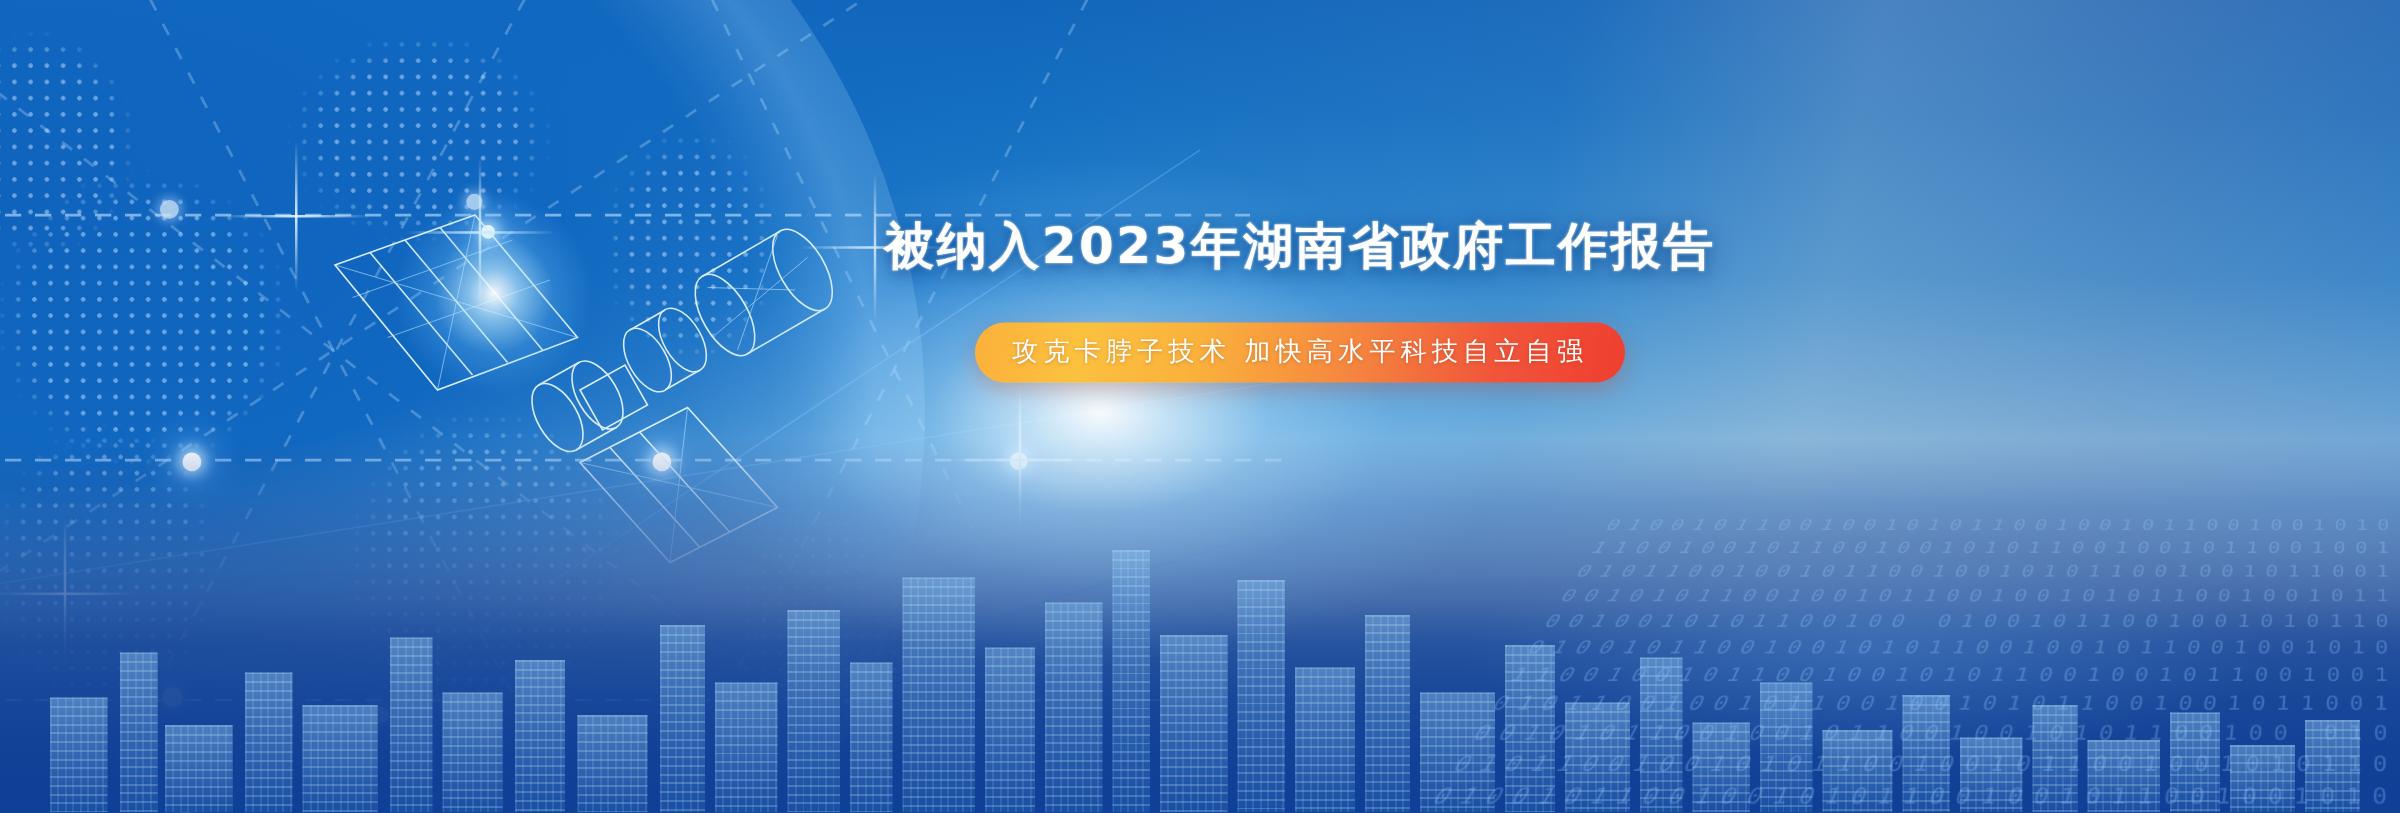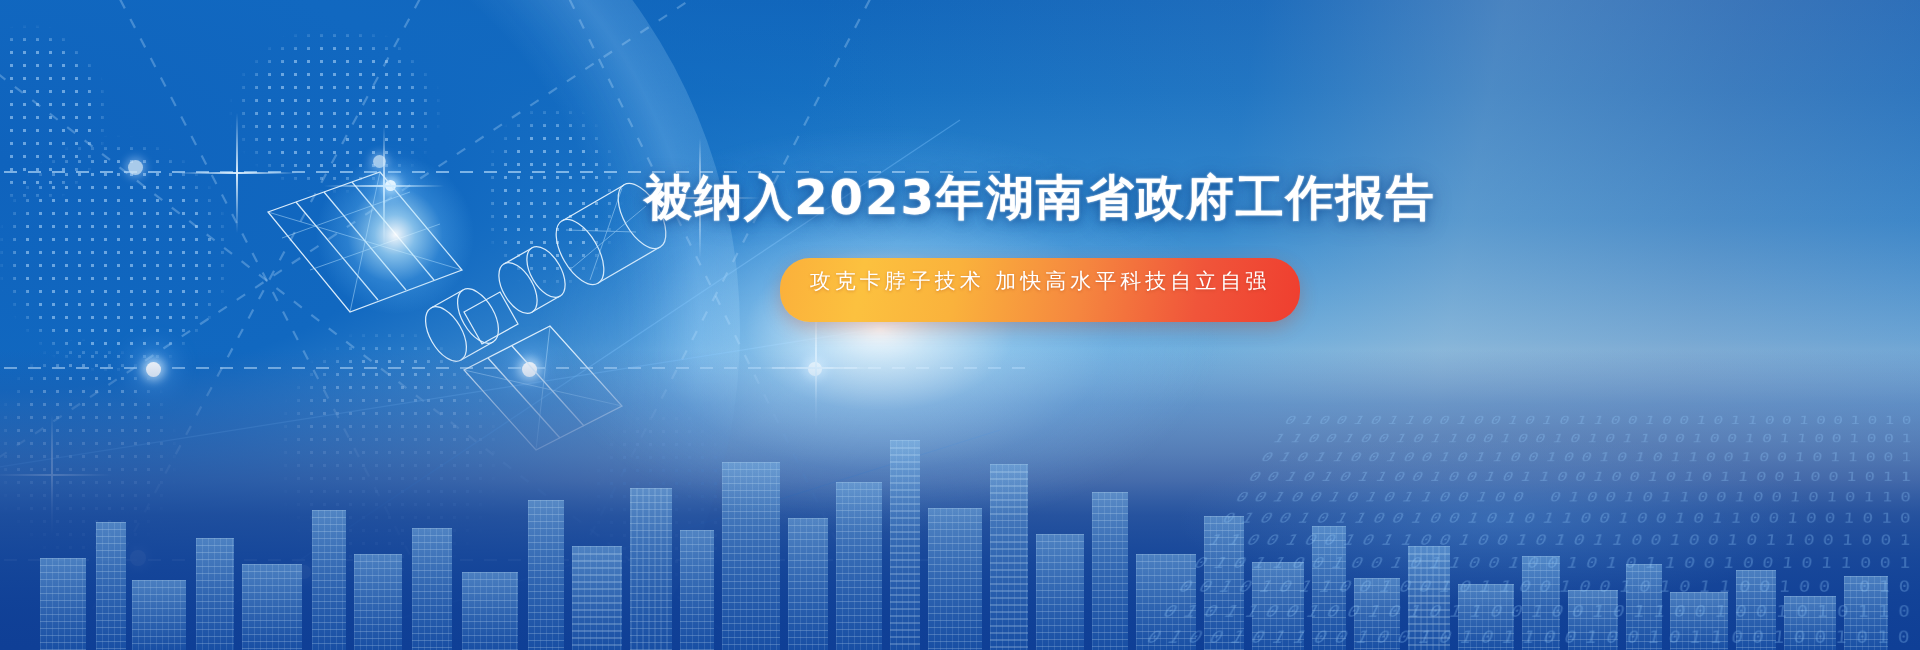--- a/index.html
+++ b/index.html
@@ -150,26 +150,26 @@
     font-weight:bold;
     color:#ffffff;
     letter-spacing:2px;
     white-space:nowrap;
     text-shadow:
       0 0 2px rgba(255,255,255,.9),
       0 2px 10px rgba(10,60,130,.55),
       0 4px 22px rgba(10,60,130,.45);
   }
   .line1{ font-size:50px; line-height:68px; }
-  .line2{ font-size:48px; line-height:70px; margin-top:2px; }
+  .line2{ font-size:40px; line-height:70px; margin-top:2px; }
 
   .cta{
     display:inline-block;
     margin-top:26px;
-    padding:9px 30px 27px;
+    padding:9px 30px 11px;
     border-radius:30px;
     color:#ffffff;
     font-size:21px;
     letter-spacing:4px;
     font-family:"DejaVu Sans","Liberation Sans",sans-serif;
     white-space:nowrap;
     background:linear-gradient(100deg,#fbb03b 0%, #fcc13f 16%, #fab23c 34%, #f5863f 58%, #f0553a 80%, #ef3e2f 100%);
     box-shadow:0 6px 18px rgba(190,70,40,.30);
     text-shadow:0 1px 3px rgba(150,50,20,.35);
   }

